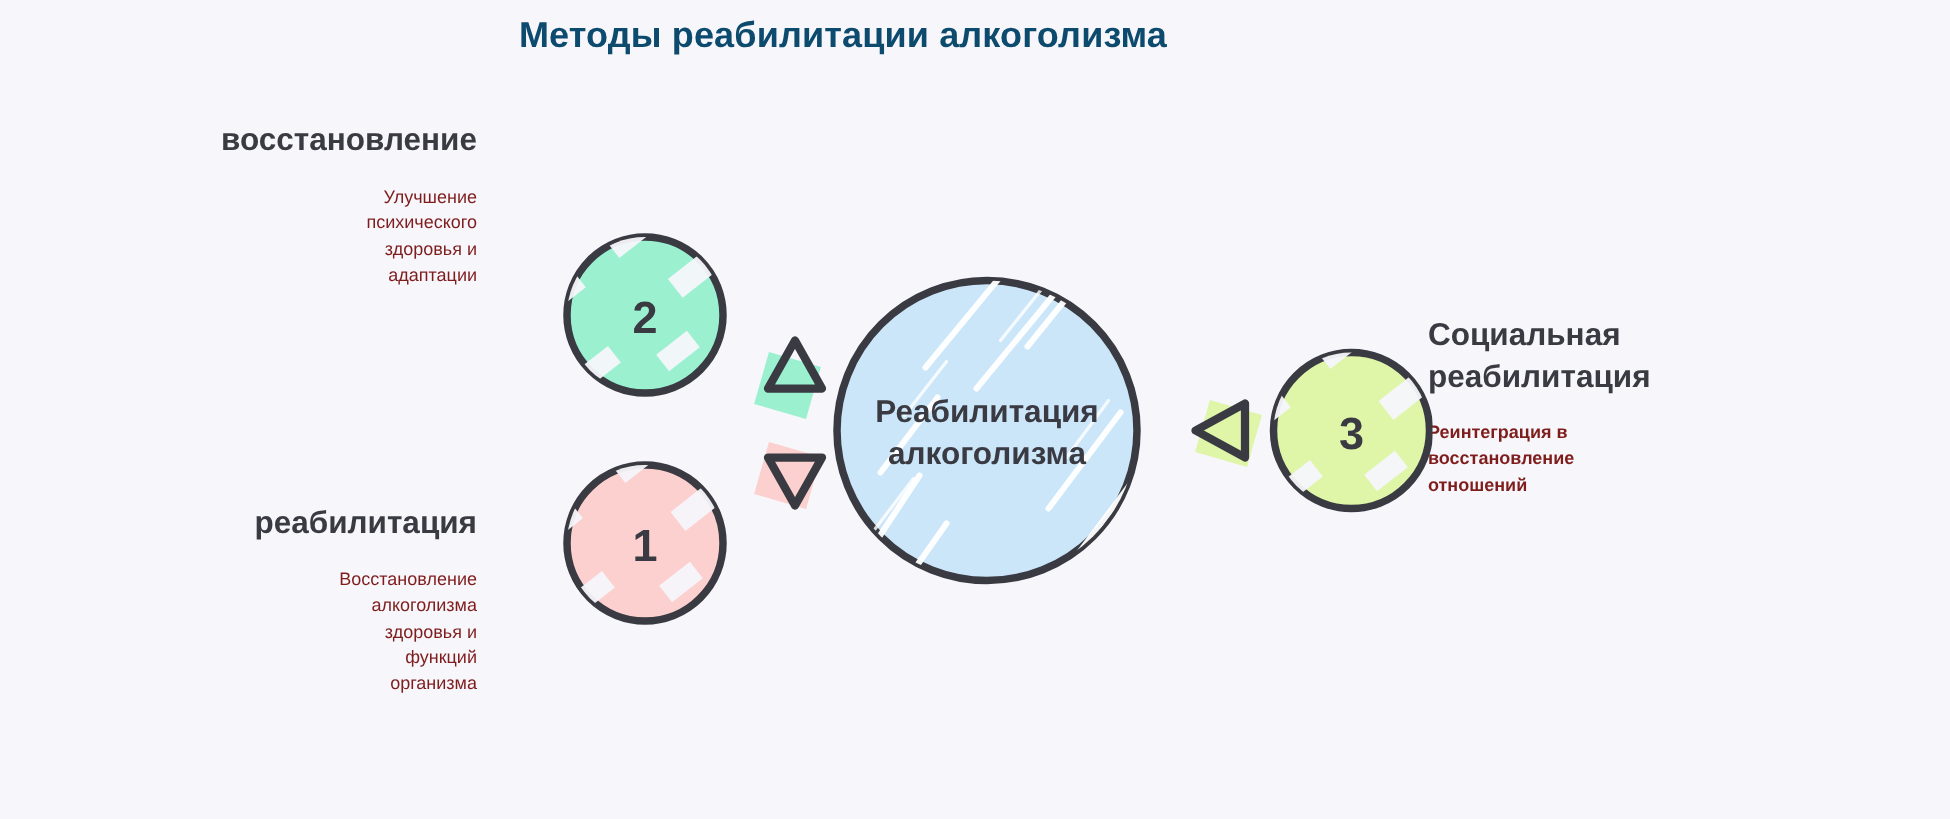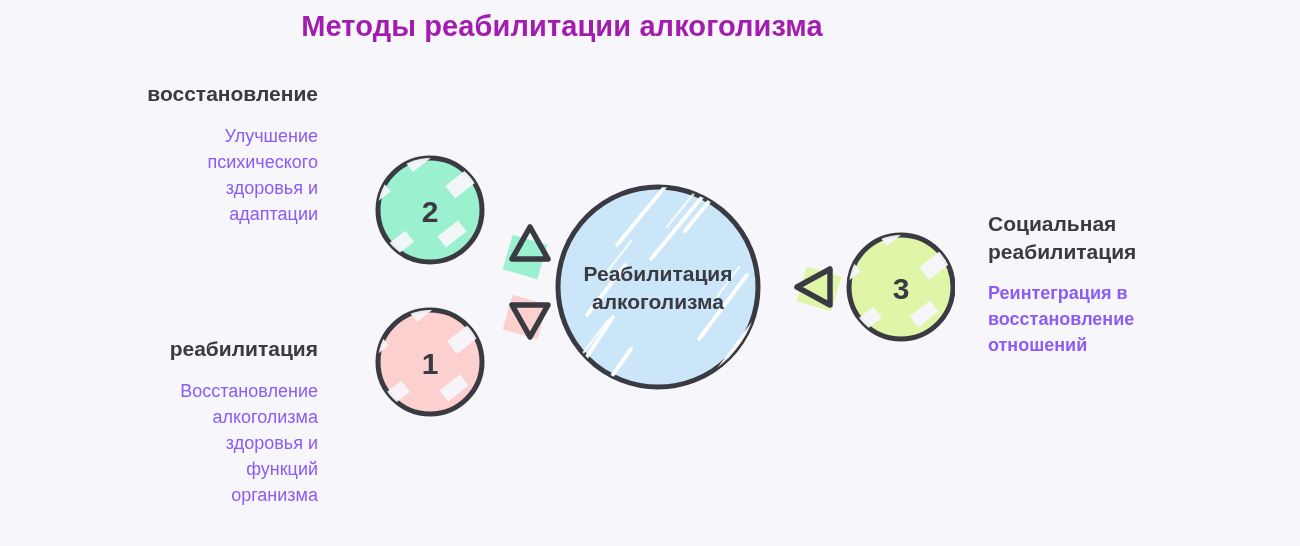--- a/index.html
+++ b/index.html
@@ -9,44 +9,44 @@
     font-family:"Liberation Sans", sans-serif;
     overflow:hidden;
     position:relative;
   }
   .stage{position:absolute;inset:0;}
 
   
   .title{
     position:absolute;left:0;top:10px;width:1124px;
     text-align:center;
-    font-size:29px;font-weight:bold;
-    color:#a21caf;
+    font-size:24px;font-weight:bold;
+    color:#0c4a6e;
     letter-spacing:.1px;
   }
 
   
   .block{position:absolute;}
   .block .heading{
     font-size:21px;font-weight:bold;color:#3a3a42;
     line-height:1.33;
   }
   .block .body{
-    font-size:18px;color:#8b5cf6;line-height:1.45;
+    font-size:12px;color:#7f1d1d;line-height:1.45;
   }
   .block.right-al{text-align:right;}
   .block.left-al{text-align:left;}
 
   #blk-psych{left:18px;top:80px;width:300px;}
   #blk-psych .body{margin-top:15px;}
 
   #blk-phys{left:18px;top:335px;width:300px;}
   #blk-phys .body{margin-top:15px;}
 
-  #blk-soc{left:988px;top:210px;width:260px;}
+  #blk-soc{left:952px;top:210px;width:260px;}
   #blk-soc .body{margin-top:14px;font-weight:bold;}
 
   
   .diagram{position:absolute;left:355px;top:135px;width:600px;height:300px;}
 
   .num{
     font-family:"Liberation Sans", sans-serif;
     font-size:30px;font-weight:bold;fill:#3a3a42;
   }
   .centerlabel{

